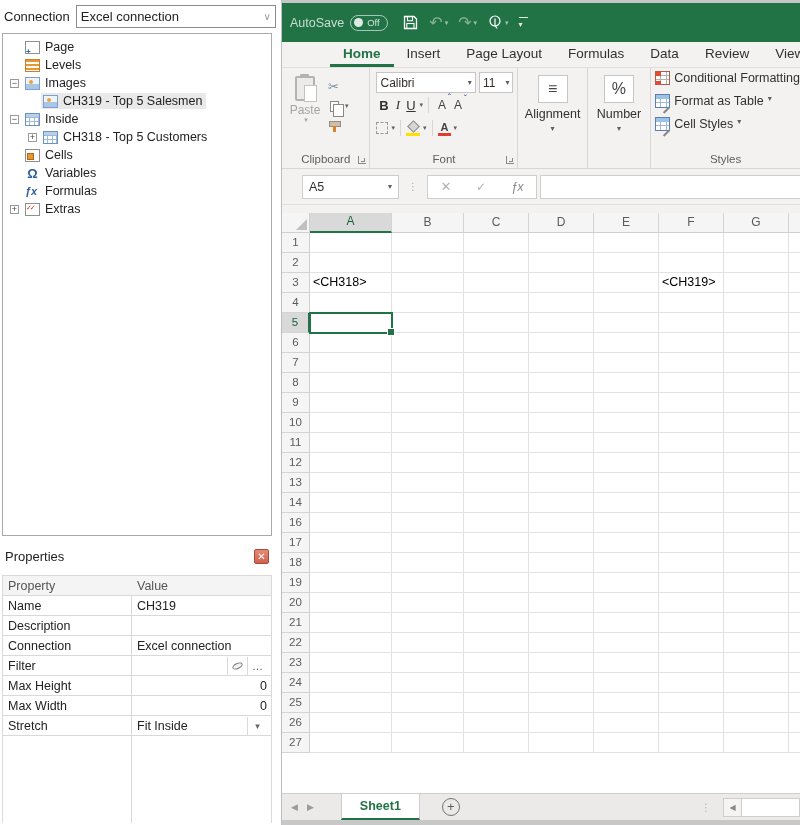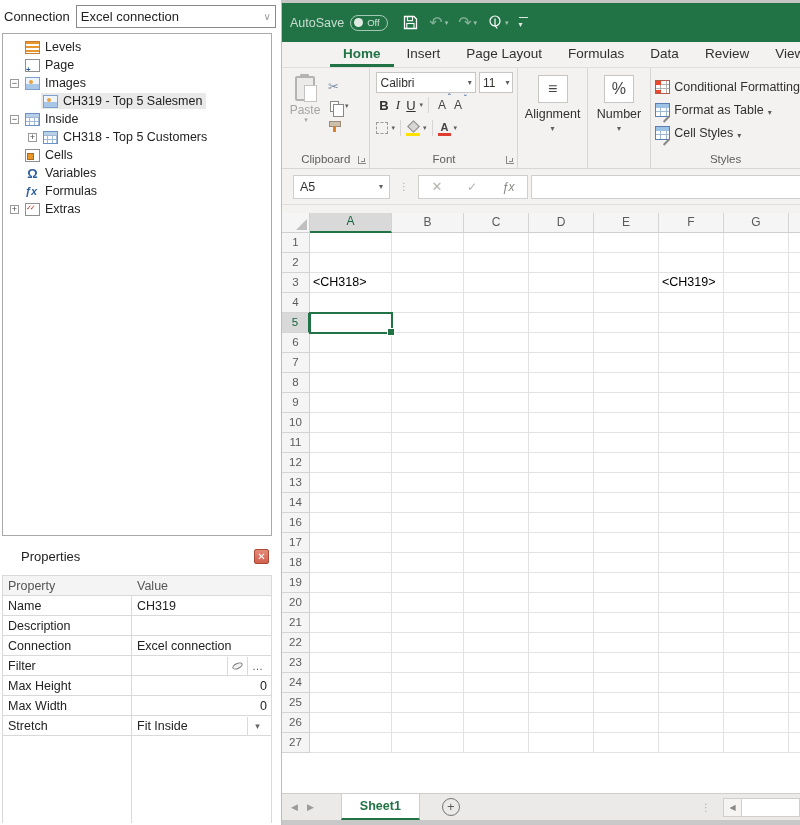--- a/index.html
+++ b/index.html
@@ -31,21 +31,21 @@
      repeating-linear-gradient(90deg,transparent 0 3.3px,#9fb8d8 3.3px 4.3px),
      repeating-linear-gradient(180deg,transparent 0 3px,#9fb8d8 3px 4px),#fff;}
   .cells-icon{width:13px;border:1px solid #8f8f8f;background:#fff;}
   .cells-icon::after{content:"";position:absolute;left:1px;bottom:1px;width:5px;height:5px;background:#e8972f;border:1px solid #a86a1c;}
   .omega-icon{color:#2e5f9e;font-weight:bold;font-size:13px;line-height:13px;text-align:center;}
   .fx-icon{color:#2e5f9e;font-style:italic;font-weight:bold;font-size:11px;line-height:13px;}
   .extras-icon{width:11px;border:1px solid #8f8f8f;background:#fff;}
   .extras-icon::after{content:"✓✓";position:absolute;left:0px;top:0px;font-size:7px;letter-spacing:-2px;color:#c0392b;font-weight:bold;}
 
   .props-header{position:absolute;left:0;top:545px;width:277px;height:22px;display:flex;align-items:center;}
-  .props-title{font-size:13px;color:#222;margin-left:21px;flex:1;}
+  .props-title{font-size:13px;color:#222;margin-left:5px;flex:1;}
   .props-close{width:15px;height:15px;margin-right:8px;background:linear-gradient(180deg,#e58a77,#d2604f);border:1px solid #a94a36;border-radius:2px;color:#fff;font-size:10px;font-weight:bold;line-height:13px;text-align:center;cursor:default;}
 
   .props-table{position:absolute;left:2px;top:575px;width:270px;height:248px;border-top:1px solid #d9d9d9;border-left:1px solid #d9d9d9;border-right:1px solid #d9d9d9;font-size:12.5px;color:#222;background:linear-gradient(90deg,transparent 0 128px,#d9d9d9 128px 129px,transparent 129px);}
   .prow{display:flex;height:20px;border-bottom:1px solid #d9d9d9;align-items:center;}
   .prow.hdr{background:#f4f4f4;color:#555;}
   .pcell{height:100%;display:flex;align-items:center;padding:0 5px;overflow:hidden;white-space:nowrap;}
   .pcell.prop{width:129px;flex:0 0 129px;}
   .pcell.val{flex:1;padding-right:4px;}
   .pcell.val.right{justify-content:flex-end;}
   .pctl{display:flex;margin-left:auto;}
@@ -120,39 +120,39 @@
   .g-align{width:72px;}
   .g-number{width:66px;}
   .bigbtn{display:flex;flex-direction:column;align-items:center;padding-top:3px;color:#323130;font-size:12.5px;}
   .bigbtn .icon-box{width:30px;height:28px;border:1px solid #c8c6c4;background:#fff;display:flex;align-items:center;justify-content:center;margin-bottom:4px;}
   .align-glyph{font-size:16px;color:#444;}
   .num-glyph{font-size:16px;color:#444;}
   .bigbtn .bchev{font-size:8px;color:#605e5c;margin-top:3px;}
 
   
   .g-styles{flex:1;border-right:none;padding:3px 0 0 4px;}
-  .style-row{display:flex;align-items:flex-end;height:23px;font-size:12.5px;color:#323130;white-space:nowrap;}
+  .style-row{display:flex;align-items:flex-start;height:23px;font-size:12.5px;color:#323130;white-space:nowrap;}
   .sicon{width:15px;height:14px;margin-right:4px;flex:0 0 15px;border:1px solid #8a8886;background:
       repeating-linear-gradient(0deg,transparent 0 3.6px,#9fb8d8 3.6px 4.6px),
       repeating-linear-gradient(90deg,transparent 0 4.3px,#9fb8d8 4.3px 5.3px),#fff;position:relative;}
   .sicon.cf{border-color:#b35a4a;background:
       linear-gradient(#e8492f 0 0) 0 0/5px 4px no-repeat,
       linear-gradient(#e8492f 0 0) 0 9px/5px 4px no-repeat,
       repeating-linear-gradient(0deg,transparent 0 3.6px,#b0b0b0 3.6px 4.6px),
       repeating-linear-gradient(90deg,transparent 0 4.3px,#b0b0b0 4.3px 5.3px),#fff;}
   .sicon.fat,.sicon.cs{border-color:#5a7fb5;background:
       linear-gradient(#9cc3e5 0 0) 0 0/15px 4px no-repeat,
       repeating-linear-gradient(0deg,transparent 0 3.6px,#9fb8d8 3.6px 4.6px),
       repeating-linear-gradient(90deg,transparent 0 4.3px,#9fb8d8 4.3px 5.3px),#fff;}
   .sicon.fat::after,.sicon.cs::after{content:"";position:absolute;right:-1px;bottom:-1px;width:8px;height:2px;background:#8a8886;transform:rotate(-45deg);transform-origin:right bottom;}
   .schev{font-size:8px;color:#605e5c;margin-left:4px;}
 
   
   .formula-bar{position:absolute;left:0;top:169px;width:100%;height:36px;background:#f3f2f1;display:flex;align-items:center;border-bottom:1px solid #e1dfdd;}
-  .name-box{margin-left:11px;width:97px;height:24px;background:#fff;border:1px solid #d0cecc;display:flex;align-items:center;font-size:12.5px;color:#323130;padding:0 6px;gap:8px;}
+  .name-box{margin-left:20px;width:97px;height:24px;background:#fff;border:1px solid #d0cecc;display:flex;align-items:center;font-size:12.5px;color:#323130;padding:0 6px;gap:8px;}
   .name-box .nspace{flex:1;}
   .fb-dots{color:#b0aeab;font-size:10px;margin:0 9px;letter-spacing:0;}
   .fb-btns{width:110px;height:24px;background:#fff;border:1px solid #d0cecc;display:flex;align-items:center;justify-content:space-around;color:#b3b1ad;}
   .fb-x{font-size:13px;}
   .fb-check{font-size:12px;}
   .fb-fx{font-style:italic;font-size:12px;color:#8a8886;}
   .fb-input{flex:1;height:24px;background:#fff;border:1px solid #d0cecc;margin:0 0 0 3px;border-right:none;font-size:12px;color:#222;padding:0 4px;display:flex;align-items:center;}
   .fb-gap{position:absolute;left:0;top:205px;width:100%;height:8px;background:#f3f2f1;}
 
   
@@ -191,29 +191,29 @@
       <div class="conn-combo">
         <span class="cc-text">Excel connection</span>
         <span class="combo-chev">∨</span>
       </div>
     </div>
 
     <div class="tree-box">
         <div class="tree-row" style="padding-left: 7px;">
           <span class="expander empty"></span>
           <span class="trow-inner">
-            <span class="ticon levels-icon"></span>
-            <span class="tlabel">Levels</span>
+            <span class="ticon page-icon"></span>
+            <span class="tlabel">Page</span>
           </span>
         </div>
         <div class="tree-row" style="padding-left: 7px;">
           <span class="expander empty"></span>
           <span class="trow-inner">
-            <span class="ticon page-icon"></span>
-            <span class="tlabel">Page</span>
+            <span class="ticon levels-icon"></span>
+            <span class="tlabel">Levels</span>
           </span>
         </div>
         <div class="tree-row" style="padding-left: 7px;">
           <span class="expander">−</span>
           <span class="trow-inner">
             <span class="ticon image-icon"></span>
             <span class="tlabel">Images</span>
           </span>
         </div>
         <div class="tree-row selected" style="padding-left: 25px;">

